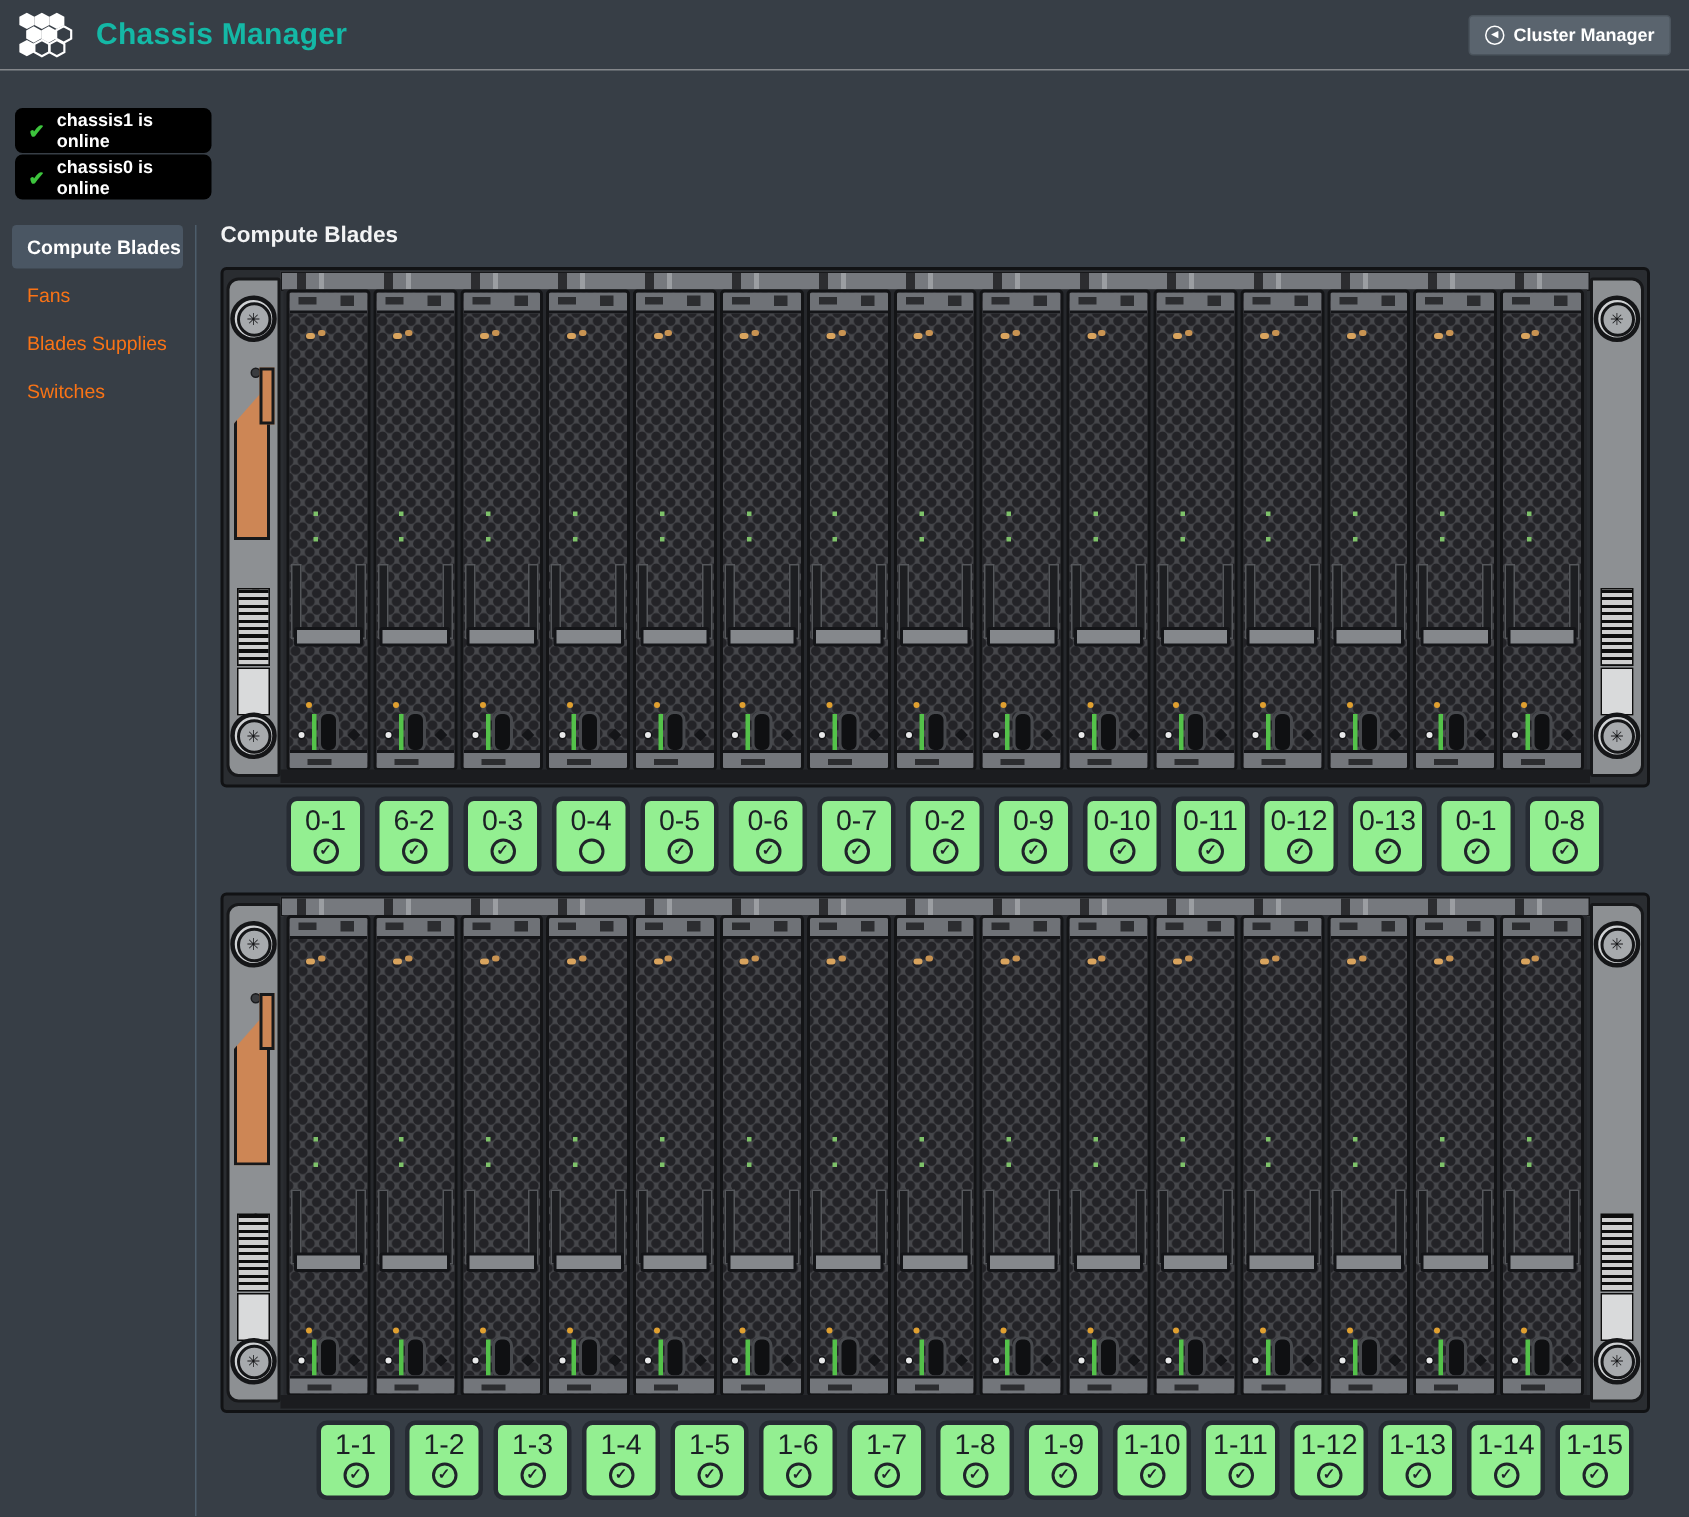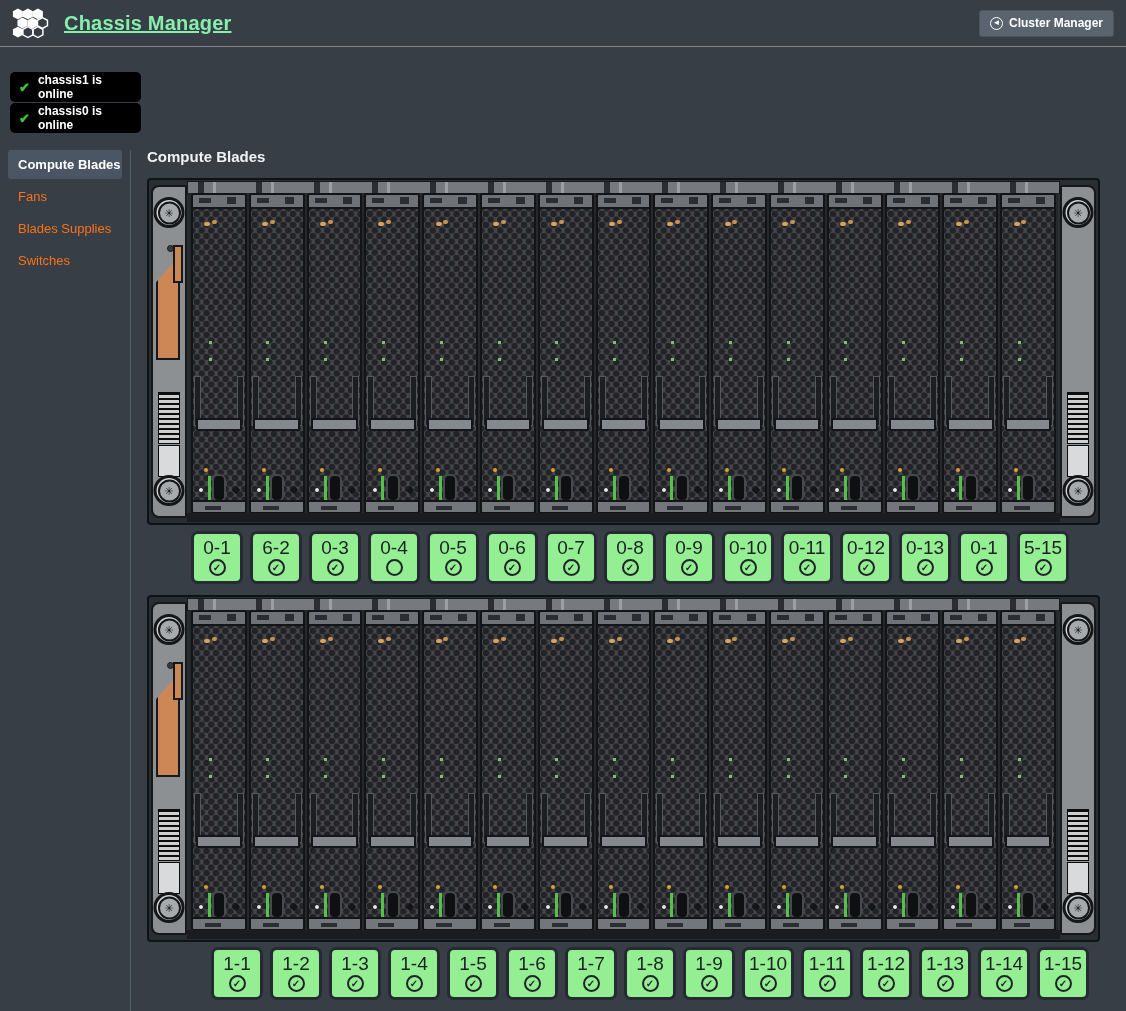--- a/index.html
+++ b/index.html
@@ -4,21 +4,21 @@
 <style>
   * { margin:0; padding:0; box-sizing:border-box; }
   html,body { background:#373e46; }
   body { font-family:"Liberation Sans", sans-serif; }
   #page { position:relative; width:1126px; height:1011px; background:#373e46; overflow:hidden; }
 
   
   #header { position:absolute; top:0; left:0; right:0; height:47px; background:#373e46;
             border-bottom:1px solid #84878b; display:flex; align-items:center; padding:0 12px; }
   #logo { width:40px; height:32px; margin-right:12px; }
-  #app-title { color:#86efac; font-size:20px; font-weight:600; letter-spacing:.2px;text-decoration:underline; }
+  #app-title { color:#14b8a6; font-size:20px; font-weight:600; letter-spacing:.2px; }
   #cluster-btn { margin-left:auto; background:#5a646e; color:#fff; border:1px solid #4b545d;
                  border-radius:3px; height:27px; padding:0 10px; font-size:12px; font-weight:bold;
                  display:flex; align-items:center; gap:6px; cursor:pointer; font-family:inherit; }
   .cm-icon { width:13px; height:13px; border:1.5px solid #fff; border-radius:50%;
              display:inline-flex; align-items:center; justify-content:center;
              font-size:8px; line-height:1; color:#fff; }
 
   
   #toasts { position:absolute; top:72px; left:10px; width:131px; }
   .toast { background:#000; color:#fff; border-radius:5px; height:30px; margin-bottom:1px;
@@ -457,49 +457,49 @@
         </button>
         <button class="blade-btn">
           <div class="bb-label">0-6</div>
           <div class="bb-check">✓</div>
         </button>
         <button class="blade-btn">
           <div class="bb-label">0-7</div>
           <div class="bb-check">✓</div>
         </button>
         <button class="blade-btn">
+          <div class="bb-label">0-2</div>
+          <div class="bb-check">✓</div>
+        </button>
+        <button class="blade-btn">
+          <div class="bb-label">0-9</div>
+          <div class="bb-check">✓</div>
+        </button>
+        <button class="blade-btn">
+          <div class="bb-label">0-10</div>
+          <div class="bb-check">✓</div>
+        </button>
+        <button class="blade-btn">
+          <div class="bb-label">0-11</div>
+          <div class="bb-check">✓</div>
+        </button>
+        <button class="blade-btn">
+          <div class="bb-label">0-12</div>
+          <div class="bb-check">✓</div>
+        </button>
+        <button class="blade-btn">
+          <div class="bb-label">0-13</div>
+          <div class="bb-check">✓</div>
+        </button>
+        <button class="blade-btn">
+          <div class="bb-label">0-1</div>
+          <div class="bb-check">✓</div>
+        </button>
+        <button class="blade-btn">
           <div class="bb-label">0-8</div>
-          <div class="bb-check">✓</div>
-        </button>
-        <button class="blade-btn">
-          <div class="bb-label">0-9</div>
-          <div class="bb-check">✓</div>
-        </button>
-        <button class="blade-btn">
-          <div class="bb-label">0-10</div>
-          <div class="bb-check">✓</div>
-        </button>
-        <button class="blade-btn">
-          <div class="bb-label">0-11</div>
-          <div class="bb-check">✓</div>
-        </button>
-        <button class="blade-btn">
-          <div class="bb-label">0-12</div>
-          <div class="bb-check">✓</div>
-        </button>
-        <button class="blade-btn">
-          <div class="bb-label">0-13</div>
-          <div class="bb-check">✓</div>
-        </button>
-        <button class="blade-btn">
-          <div class="bb-label">0-1</div>
-          <div class="bb-check">✓</div>
-        </button>
-        <button class="blade-btn">
-          <div class="bb-label">5-15</div>
           <div class="bb-check">✓</div>
         </button>
       </div>
 
     <div class="chassis-wrap" id="chassis-wrap-1">
       <div class="chassis">
           <div class="rail-top"></div>
           <div class="bay">
             <div class="blade">
               <div class="b-head"></div>

